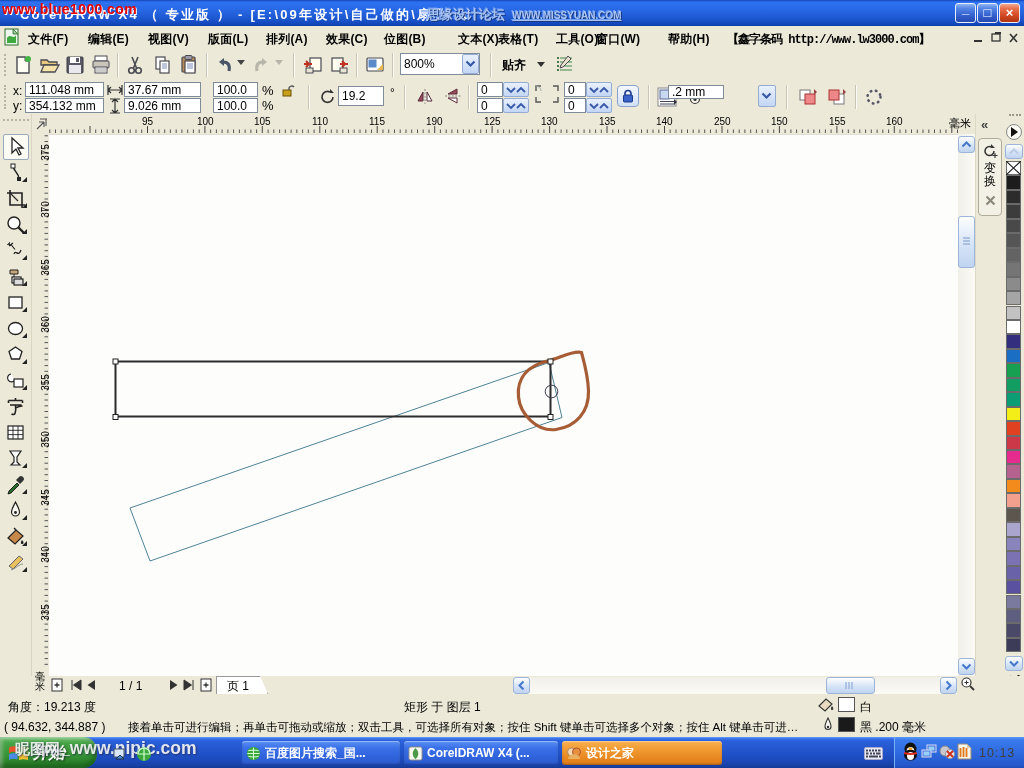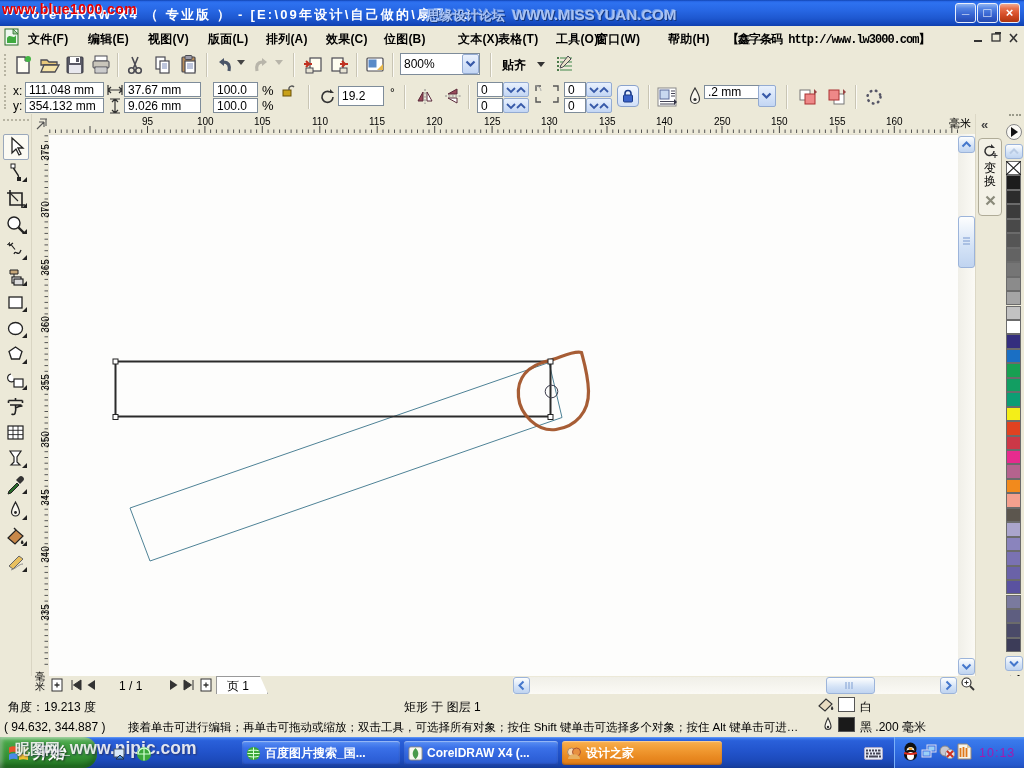--- a/index.html
+++ b/index.html
@@ -10,21 +10,21 @@
 .grip{position:absolute;width:4px;border-left:2px dotted #b7b4a2;}
 .mi{position:absolute;top:31px;font-size:12px;white-space:nowrap;font-weight:bold;letter-spacing:0.2px;}
 .rnum{position:absolute;font-size:10px;}
 .sw{position:absolute;left:1006px;width:15px;height:14.45px;border:1px solid #6b6b6b;}
 </style></head>
 <body>
 <div id="root">
 <div class="abs" style="left:0;top:0;width:1024px;height:26px;background:linear-gradient(180deg,#1042ae 0%,#2665e4 5%,#2e72f0 11%,#2767e4 40%,#1e58d0 70%,#1449be 90%,#0f3fae 100%);"></div>
 <div class="abs" style="left:20px;top:6px;color:#fff;font-weight:bold;font-size:13px;white-space:nowrap;letter-spacing:2.2px;">CorelDRAW X4 （ 专业版 ） - [E:\09年设计\自己做的\扇子.cdr</div>
 <div class="abs" style="left:2px;top:1px;color:#e80000;font-weight:bold;font-size:14px;white-space:nowrap;letter-spacing:0.4px;text-shadow:1px 1px 0 #f8f8f8;">www.blue1000.com</div>
-<div class="abs" style="left:427px;top:6px;color:#a9c2f2;font-weight:bold;font-size:13px;white-space:nowrap;text-shadow:1px 1px 0 #16387e,-1px -1px 0 #6d9df0;">思缘设计论坛&nbsp;&nbsp;<span style="font-size:15px;letter-spacing:0px;">WWW.MISSYUAN.COM</span></div>
+<div class="abs" style="left:427px;top:6px;color:#a9c2f2;font-weight:bold;font-size:13px;white-space:nowrap;text-shadow:1px 1px 0 #16387e,-1px -1px 0 #6d9df0;">思缘设计论坛&nbsp;&nbsp;<span style="font-size:10px;letter-spacing:0px;text-decoration:underline;">WWW.MISSYUAN.COM</span></div>
 <div class="abs" style="left:955px;top:3px;width:21px;height:20px;border-radius:3px;border:1px solid #e8eefc;background:linear-gradient(180deg,#8fb4f2 0%,#5585e4 25%,#3a68d4 55%,#2d56c2 80%,#2549ae 100%);color:#fff;font-weight:bold;font-size:13px;text-align:center;line-height:18px;"><span style="position:relative;top:-4px;">_</span></div>
 <div class="abs" style="left:977px;top:3px;width:21px;height:20px;border-radius:3px;border:1px solid #e8eefc;background:linear-gradient(180deg,#8fb4f2 0%,#5585e4 25%,#3a68d4 55%,#2d56c2 80%,#2549ae 100%);color:#fff;font-weight:bold;font-size:13px;text-align:center;line-height:18px;">□</div>
 <div class="abs" style="left:999px;top:3px;width:21px;height:20px;border-radius:3px;border:1px solid #e8eefc;background:linear-gradient(180deg,#f2a98f 0%,#e8714d 25%,#d8512b 55%,#c3401a 80%,#ad3511 100%);color:#fff;font-weight:bold;font-size:13px;text-align:center;line-height:18px;">×</div>
 <div class="abs" style="left:0;top:26px;width:1024px;height:23px;background:#ece9d8;"></div>
 <svg class="abs" style="left:3px;top:28px;" width="18" height="18" viewBox="0 0 18 18">
 <rect x="2" y="1" width="13" height="16" fill="#eef7ee" stroke="#2c6e2c"></rect>
 <path d="M10 1 L15 6 L10 6 Z" fill="#9aca9a" stroke="#2c6e2c" stroke-width="0.8"></path>
 <path d="M4 10 C7 5 11 12 13 7 L13 15 L4 15 Z" fill="#3faa3f"></path>
 </svg>
 <div class="mi" style="left:28px;">文件(F)</div>
@@ -203,21 +203,21 @@
 <svg class="abs" style="left:656px;top:86px" width="22" height="22" viewBox="0 0 22 22">
       <rect x="2" y="2" width="18" height="18" fill="#fff" stroke="#888"></rect>
       <rect x="4" y="4" width="9" height="9" fill="#c8d8f0" stroke="#5a6a9a"></rect>
       <path d="M15 5 h4 M15 7.5 h4 M15 10 h4 M4 15.5 h15 M4 18 h15" stroke="#445" stroke-width="1.2"></path>
       <path d="M18 13 l3 3 l-3 3" fill="#334"></path>
     </svg>
 <svg class="abs" style="left:688px;top:87px" width="14" height="20" viewBox="0 0 14 20">
       <path d="M7 1 C4 6 2.5 9 2.5 12 a4.5 4.5 0 0 0 9 0 C11.5 9 10 6 7 1 Z" fill="#f8f6ee" stroke="#333" stroke-width="1.2"></path>
       <circle cx="7" cy="12.5" r="1.6" fill="#333"></circle>
     </svg>
-<div class="fld" style="left:704px;top:85px;width:56px;height:14px;">.2 mm</div>
+<div class="fld" style="left:668px;top:85px;width:56px;height:14px;">.2 mm</div>
 <div class="abs" style="left:758px;top:85px;width:18px;height:22px;border-radius:2px;background:linear-gradient(180deg,#e9f1fd,#c3d6f4);border:1px solid #94abd2;"></div>
 <svg class="abs" style="left:761px;top:92px;" width="11" height="8" viewBox="0 0 11 8">
       <path d="M1.5 1.5 L5.5 5.5 L9.5 1.5" stroke="#3759a8" stroke-width="2.2" fill="none"></path>
     </svg>
 <div class="sep" style="left:786px;top:85px;height:24px;"></div>
 <svg class="abs" style="left:797px;top:87px" width="22" height="20" viewBox="0 0 22 20">
       <rect x="3" y="3" width="10" height="10" fill="#fff" stroke="#777"></rect>
       <rect x="8" y="7" width="10" height="10" fill="#e88" stroke="#a33"></rect>
       <path d="M17 2 l3 3 l-3 3" fill="#944"></path>
     </svg>
@@ -481,21 +481,21 @@
       <line x1="897.0" y1="15.5" x2="897.0" y2="19" stroke="#555" stroke-width="1"></line>
       <line x1="902.8" y1="12" x2="902.8" y2="19" stroke="#444" stroke-width="1"></line>
       <line x1="908.5" y1="15.5" x2="908.5" y2="19" stroke="#555" stroke-width="1"></line>
     </svg>
 <div class="rnum" style="left:84px;top:116px;margin-top:39px;">90</div>
 <div class="rnum" style="left:142px;top:116px;">95</div>
 <div class="rnum" style="left:197px;top:116px;">100</div>
 <div class="rnum" style="left:254px;top:116px;">105</div>
 <div class="rnum" style="left:312px;top:116px;">110</div>
 <div class="rnum" style="left:369px;top:116px;">115</div>
-<div class="rnum" style="left:426px;top:116px;">120</div>
+<div class="rnum" style="left:426px;top:116px;">190</div>
 <div class="rnum" style="left:484px;top:116px;">125</div>
 <div class="rnum" style="left:541px;top:116px;">130</div>
 <div class="rnum" style="left:599px;top:116px;">135</div>
 <div class="rnum" style="left:656px;top:116px;">140</div>
 <div class="rnum" style="left:714px;top:116px;">250</div>
 <div class="rnum" style="left:771px;top:116px;">150</div>
 <div class="rnum" style="left:829px;top:116px;">155</div>
 <div class="rnum" style="left:886px;top:116px;">160</div>
 <div class="abs" style="left:949px;top:116px;font-size:11px;">毫米</div>
 <svg class="abs" style="left:32px;top:134px" width="17" height="542" viewBox="0 0 17 542">
@@ -815,13 +815,13 @@
       <circle cx="11" cy="10" r="4.5" fill="#e8e8f0" stroke="#999"></circle>
       <path d="M8 7 l6 6 M14 7 l-6 6" stroke="#d03020" stroke-width="2"></path>
     </svg>
 <svg class="abs" style="left:957px;top:742px" width="15" height="19" viewBox="0 0 15 19">
       <path d="M1 2 h9 l4 4 v11 h-13 z" fill="#f8f4e8" stroke="#987"></path>
       <g stroke="#e07818" stroke-width="1.8">
         <path d="M3.5 6 v9 M6.5 5 v10 M9.5 6 v9"></path>
       </g>
       <path d="M10 2 l4 4 h-4 z" fill="#d8c8a8"></path>
     </svg>
-<div class="abs" style="left:979px;top:746px;color:#a21caf;font-size:12.5px;letter-spacing:1px;">10:13</div>
+<div class="abs" style="left:979px;top:746px;color:#404040;font-size:12.5px;letter-spacing:1px;">10:13</div>
 </div>
 </body></html>

